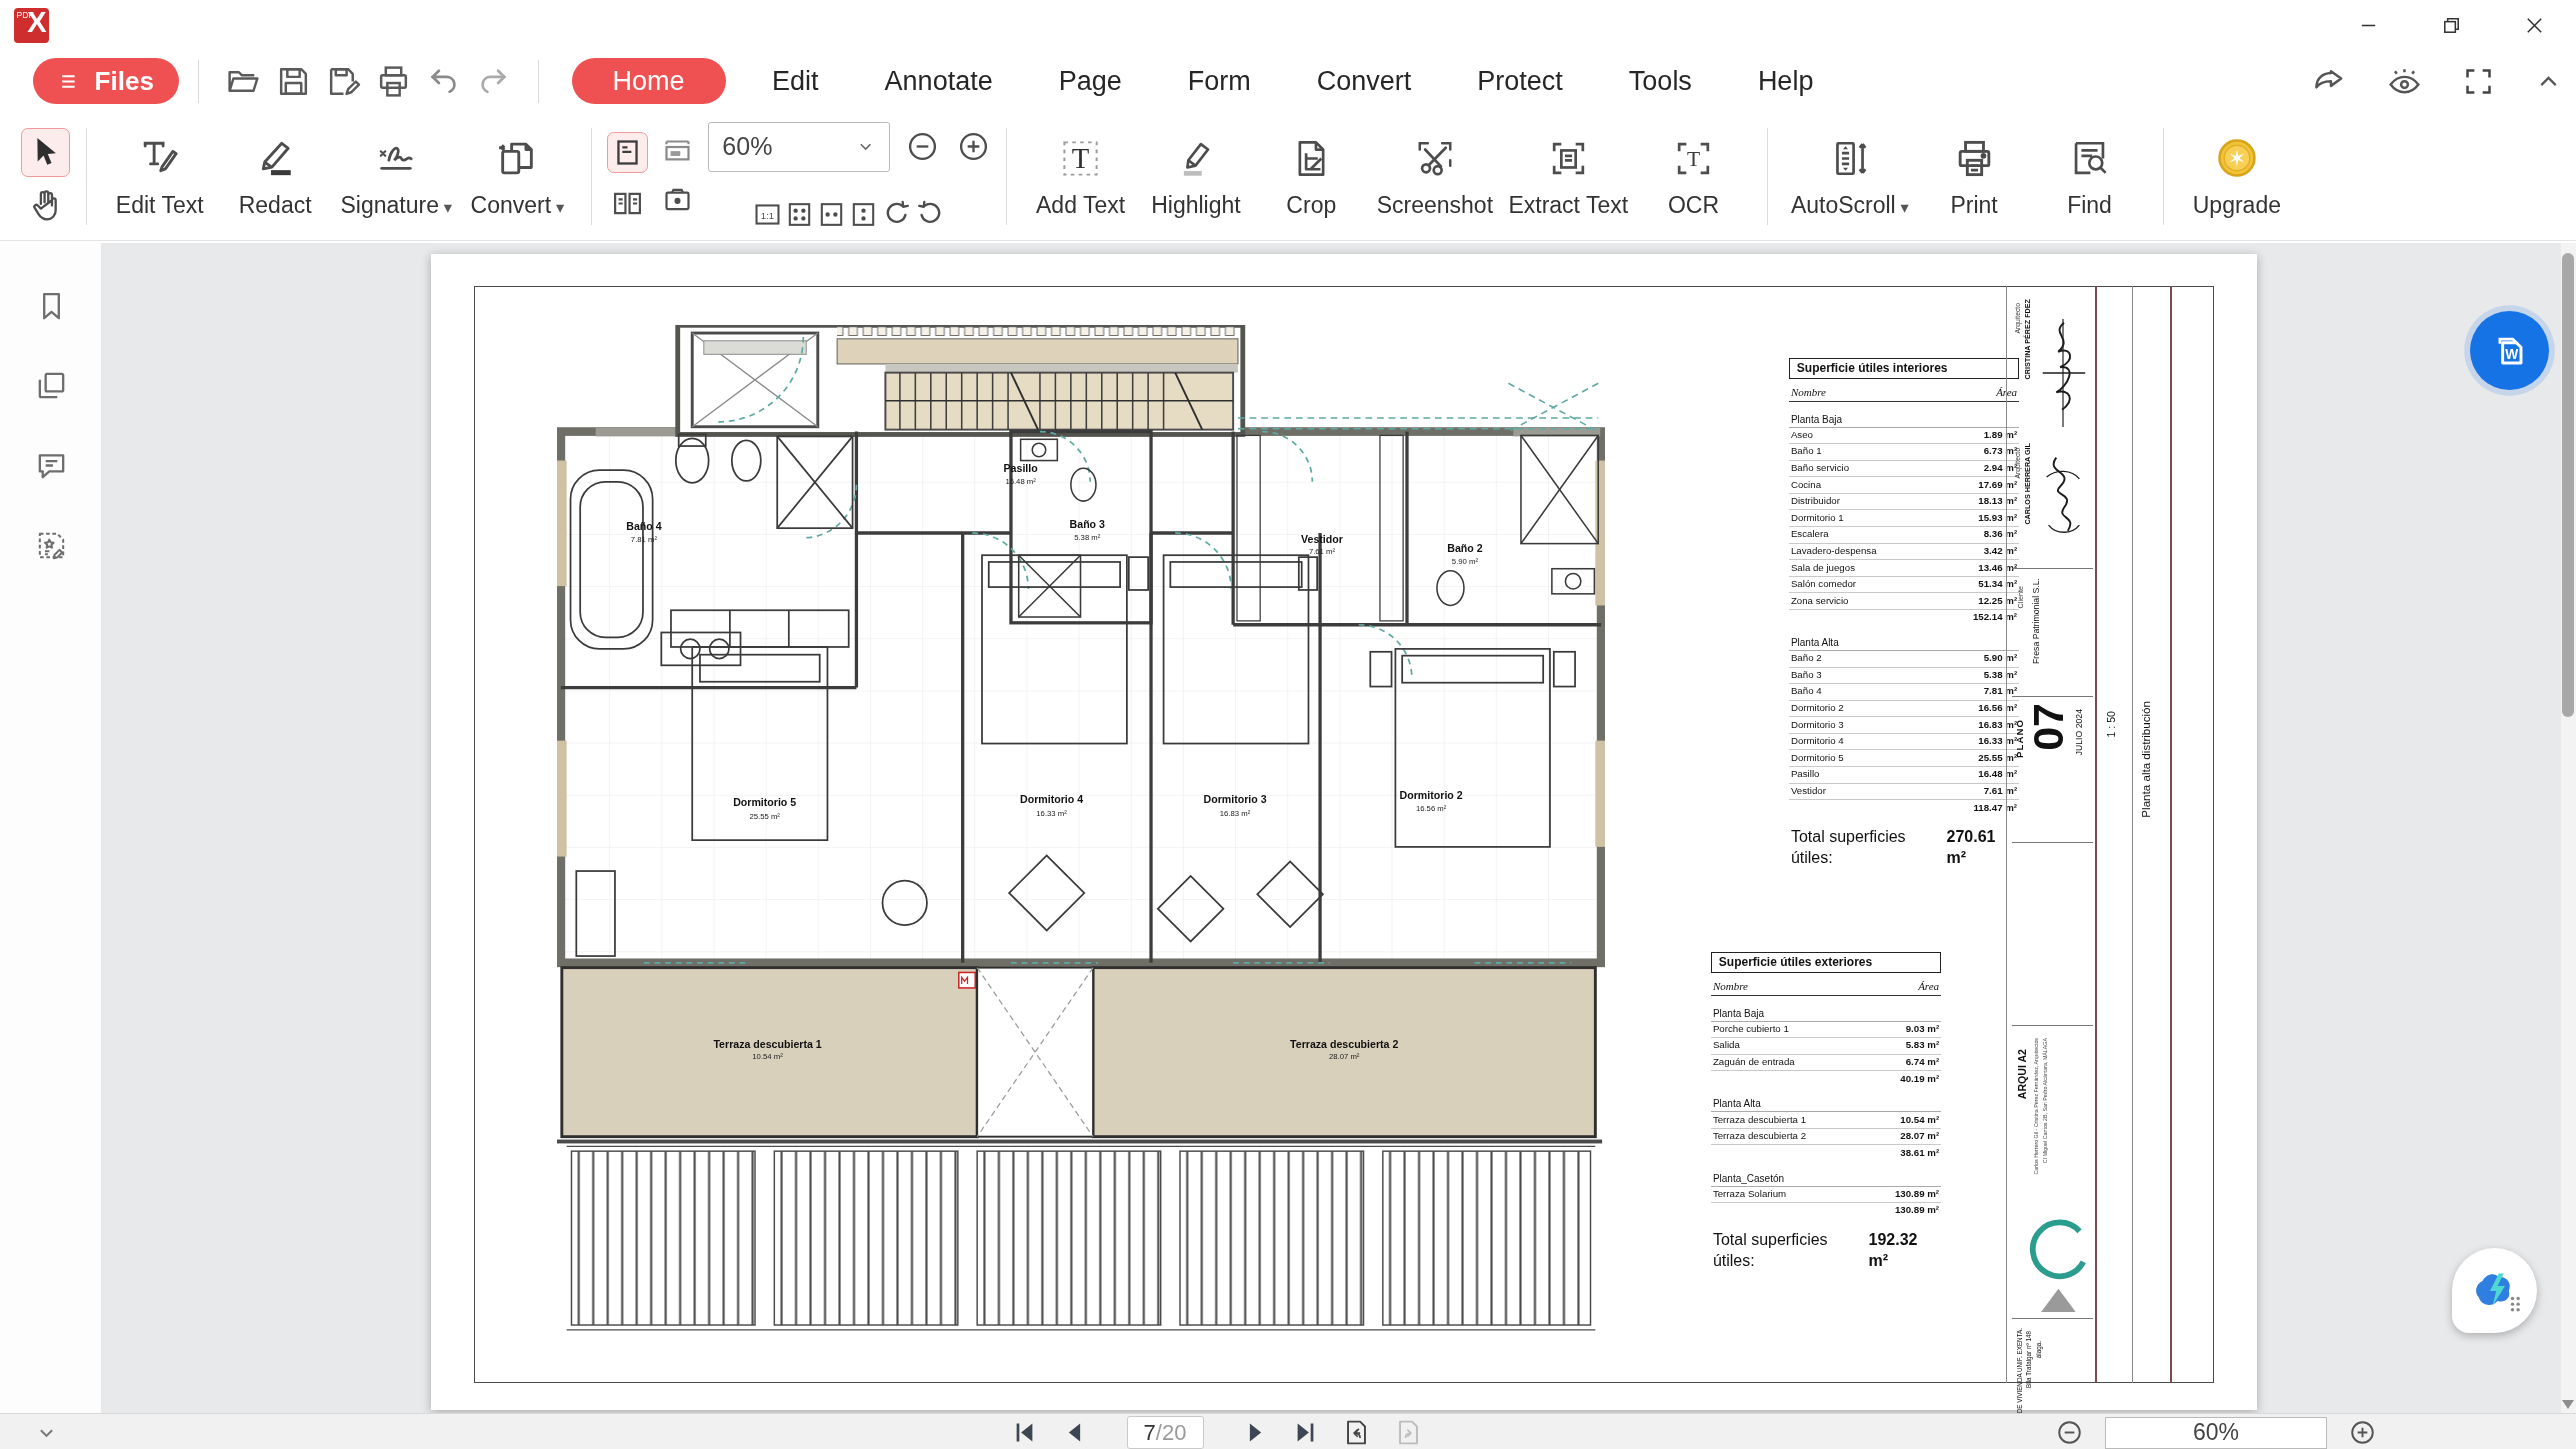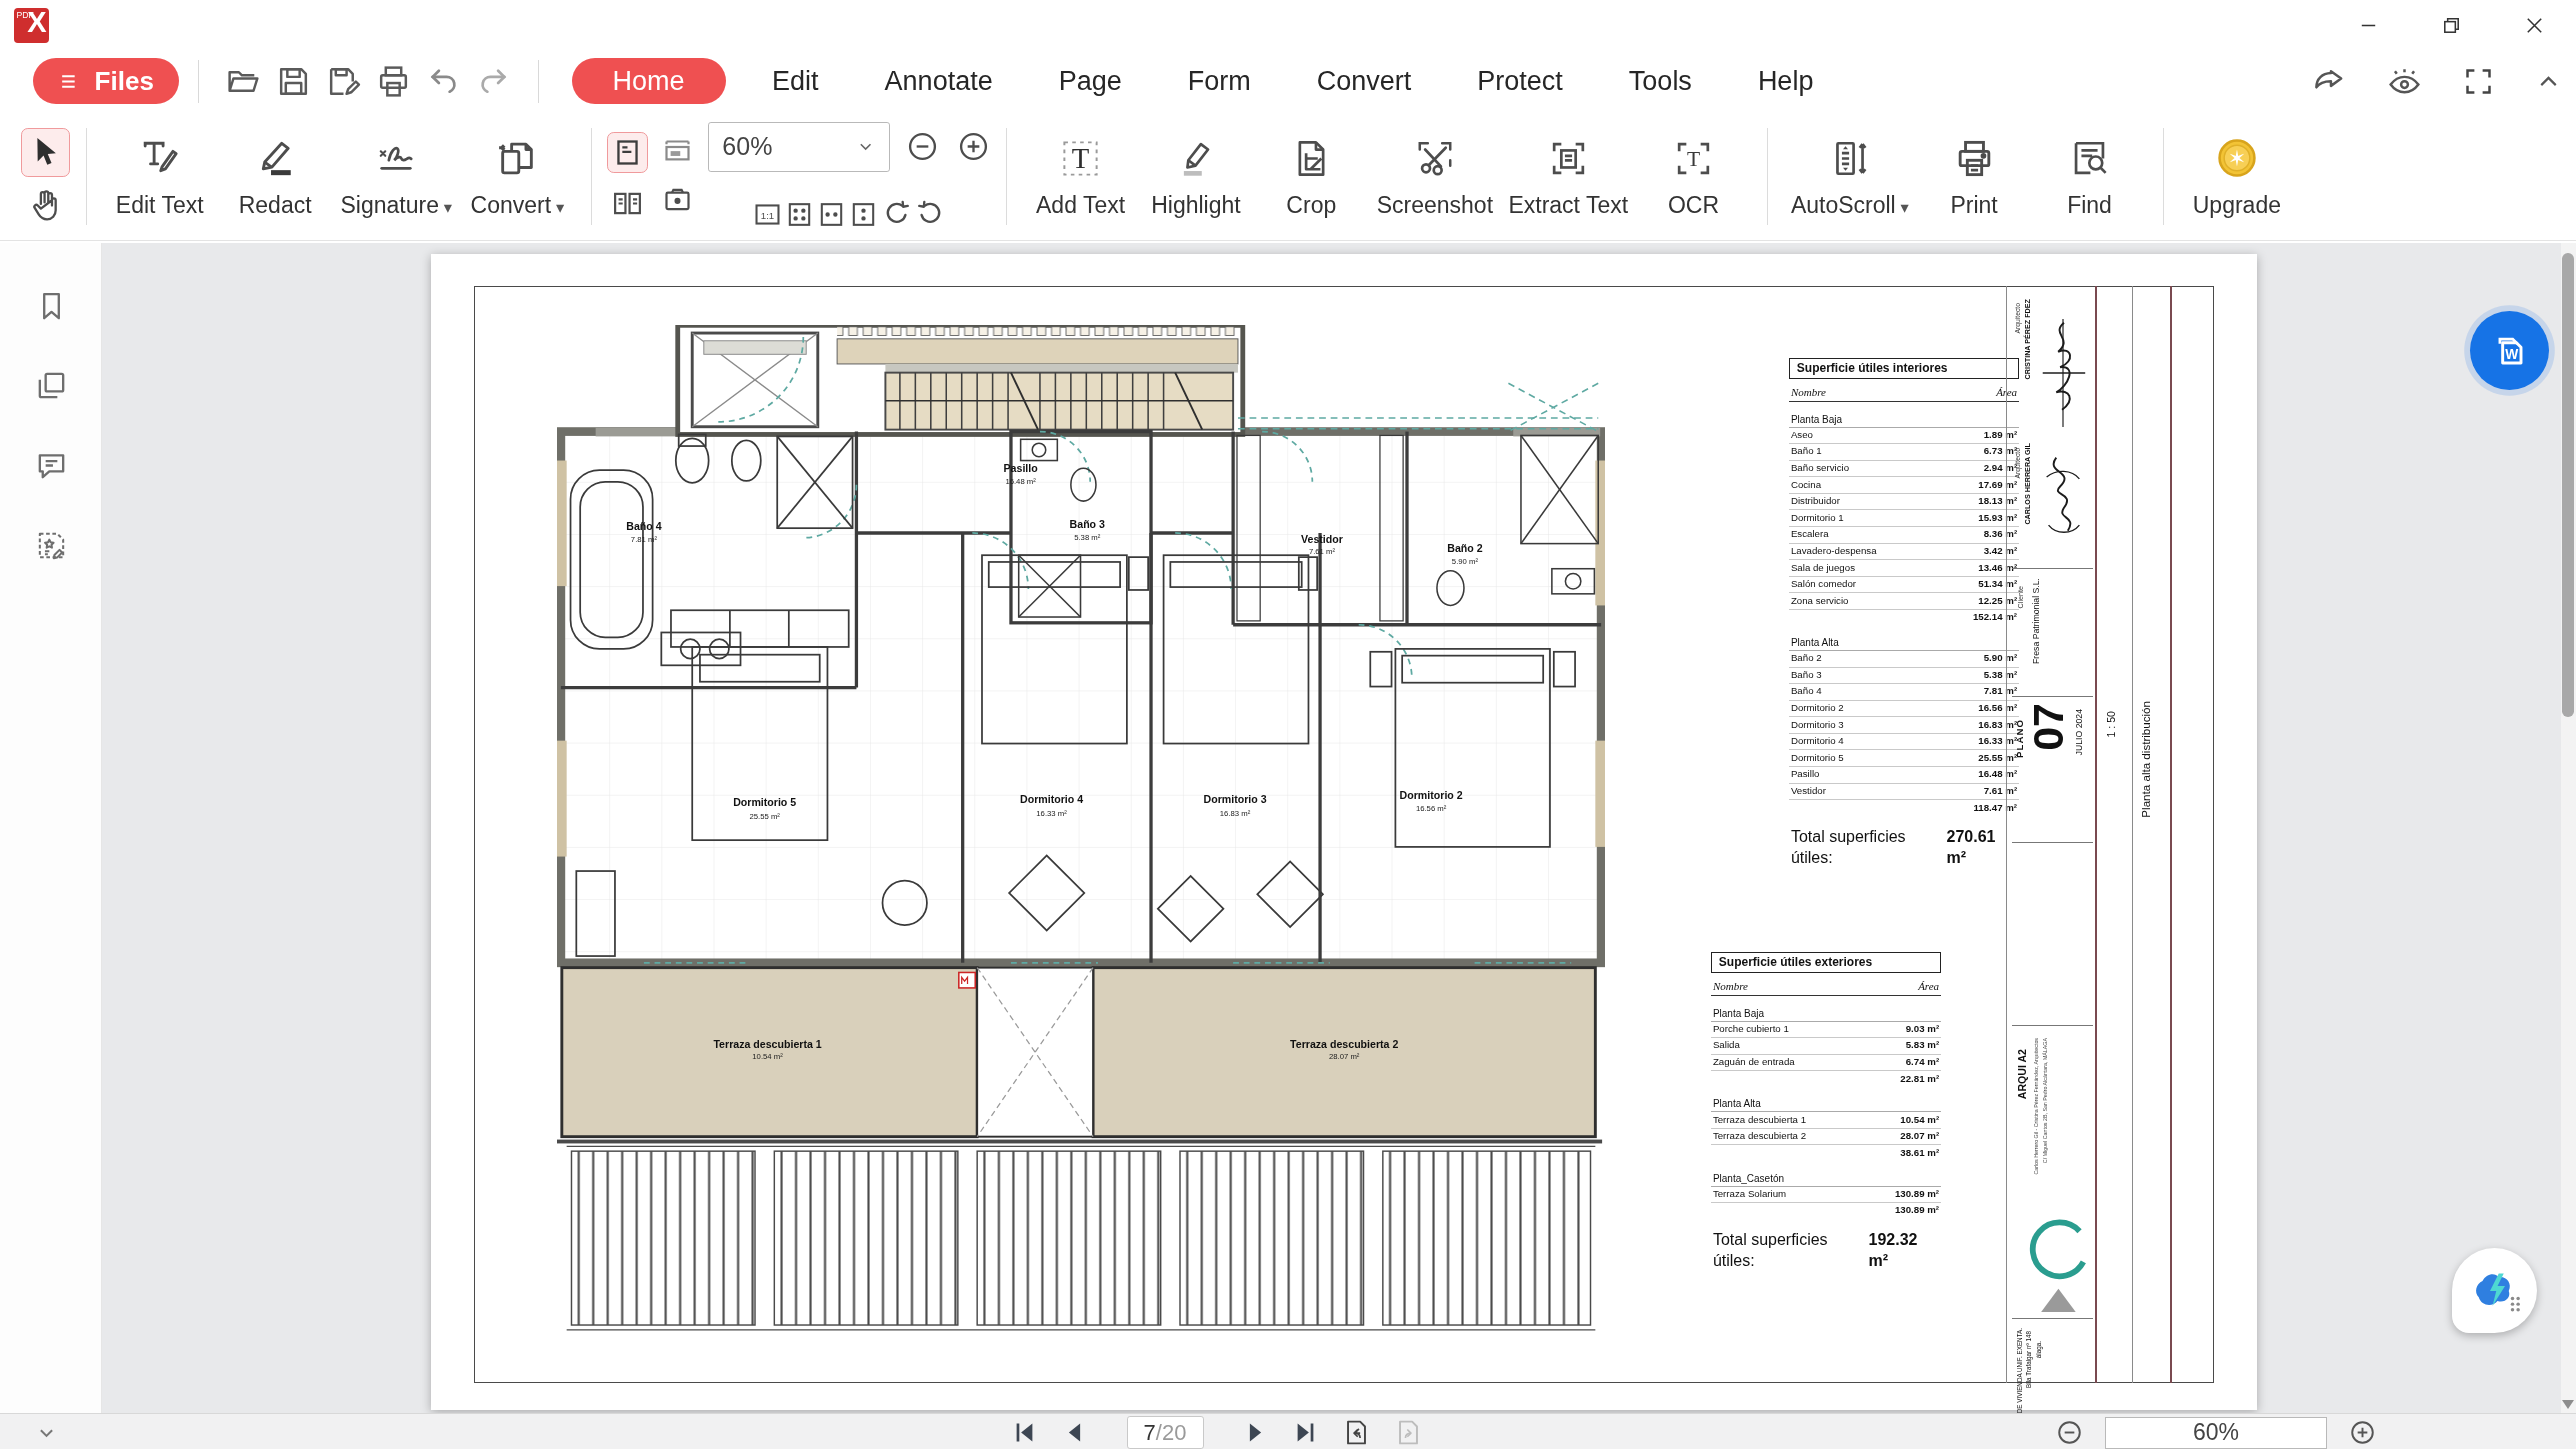--- a/index.html
+++ b/index.html
@@ -798,21 +798,21 @@
             <div class="pt-row">
               <span>Salida</span>
               <b>5.83 m²</b>
             </div>
             <div class="pt-row">
               <span>Zaguán de entrada</span>
               <b>6.74 m²</b>
             </div>
             <div class="pt-row pt-sub">
               <span></span>
-              <b>22.81 m²</b>
+              <b>40.19 m²</b>
             </div>
             <div class="pt-sec">Planta Alta</div>
             <div class="pt-row">
               <span>Terraza descubierta 1</span>
               <b>10.54 m²</b>
             </div>
             <div class="pt-row">
               <span>Terraza descubierta 2</span>
               <b>28.07 m²</b>
             </div>

